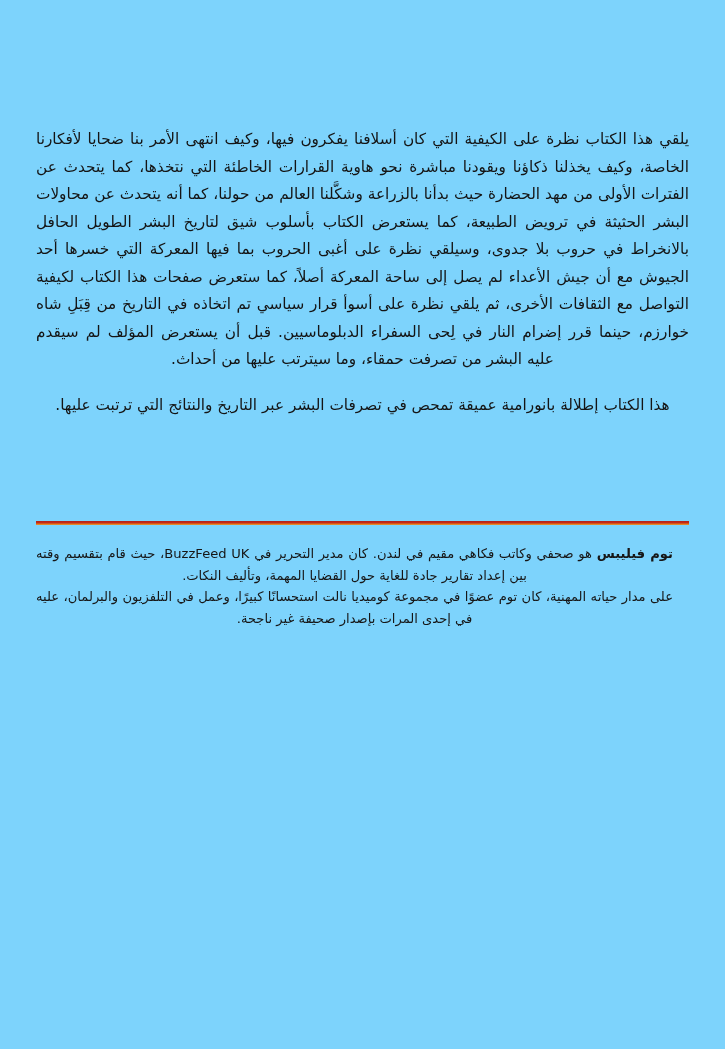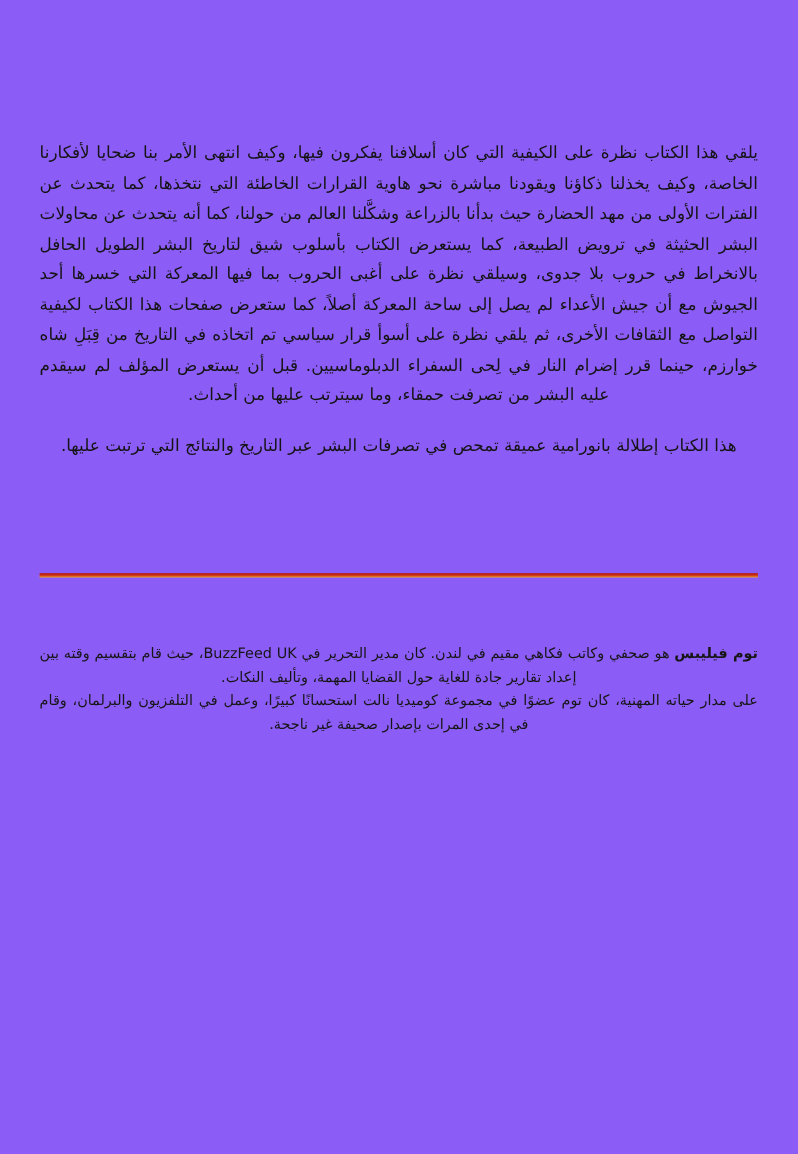--- a/index.html
+++ b/index.html
@@ -12,21 +12,21 @@
     height: 1049px;
     background: #cfe4c0;
     font-family: "DejaVu Sans", "Liberation Sans", sans-serif;
     overflow: hidden;
     position: relative;
   }
 
   .page {
     position: absolute;
     inset: 0;
-    background: #8b5cf6;
+    background: #7dd3fc;
   }
 
   
   .blurb {
     position: absolute;
     top: 126px;
     right: 36px;
     left: 36px;
     direction: rtl;
     text-align: justify;
@@ -50,29 +50,28 @@
     right: 36px;
     left: 36px;
     height: 4px;
     background: linear-gradient(to bottom, #b32017 0%, #c62a18 45%, #e0731a 78%, #e9a33c 100%);
   }
 
   
   .bio {
     position: absolute;
     top: 543px;
-    right: 36px;
+    right: 52px;
     left: 36px;
     direction: rtl;
     text-align: justify;
     text-align-last: center;
     color: #161616;
     font-size: 13.1px;
     line-height: 21.5px;
-    margin-top: 41px;
   }
   .bio p { margin: 0; }
   .bio b { font-weight: bold; }
   .ltr { direction: ltr; unicode-bidi: isolate; }
 
   
   .footer {
     position: absolute;
     left: 0;
     right: 0;
@@ -87,21 +86,21 @@
 
   <div class="blurb">
     <p>يلقي هذا الكتاب نظرة على الكيفية التي كان أسلافنا يفكرون فيها، وكيف انتهى الأمر بنا ضحايا لأفكارنا الخاصة، وكيف يخذلنا ذكاؤنا ويقودنا مباشرة نحو هاوية القرارات الخاطئة التي نتخذها، كما يتحدث عن الفترات الأولى من مهد الحضارة حيث بدأنا بالزراعة وشكَّلنا العالم من حولنا، كما أنه يتحدث عن محاولات البشر الحثيثة في ترويض  الطبيعة، كما يستعرض الكتاب بأسلوب شيق لتاريخ البشر الطويل الحافل بالانخراط في حروب بلا جدوى، وسيلقي نظرة على أغبى الحروب بما فيها المعركة التي خسرها أحد الجيوش مع أن جيش الأعداء لم يصل إلى ساحة المعركة أصلاً، كما ستعرض صفحات هذا الكتاب لكيفية التواصل مع الثقافات الأخرى، ثم يلقي نظرة على أسوأ قرار سياسي تم اتخاذه في التاريخ من قِبَلِ شاه خوارزم، حينما قرر إضرام النار في لِحى السفراء الدبلوماسيين. قبل أن يستعرض المؤلف لم سيقدم عليه البشر من تصرفت حمقاء، وما سيترتب عليها من أحداث.</p>
     <p class="tail">هذا الكتاب إطلالة بانورامية عميقة تمحص في تصرفات البشر عبر التاريخ والنتائج التي ترتبت عليها.</p>
   </div>
 
   <div class="rule"></div>
 
   <div class="bio">
     <p><b>توم فيليبس</b><span> هو صحفي وكاتب فكاهي مقيم في لندن. كان مدير التحرير في </span><span class="ltr">BuzzFeed UK</span><span>، حيث قام بتقسيم وقته بين إعداد تقارير جادة للغاية حول القضايا المهمة، وتأليف النكات.</span></p>
-    <p>على مدار حياته المهنية، كان توم عضوًا في مجموعة كوميديا نالت استحسانًا كبيرًا، وعمل في التلفزيون والبرلمان، وقام في إحدى المرات بإصدار صحيفة غير ناجحة.</p>
+    <p>على مدار حياته المهنية، كان توم عضوًا في مجموعة كوميديا نالت استحسانًا كبيرًا، وعمل في التلفزيون والبرلمان، عليه في إحدى المرات بإصدار صحيفة غير ناجحة.</p>
   </div>
 
   <div class="footer">
 
     
     
 
     
     
 

